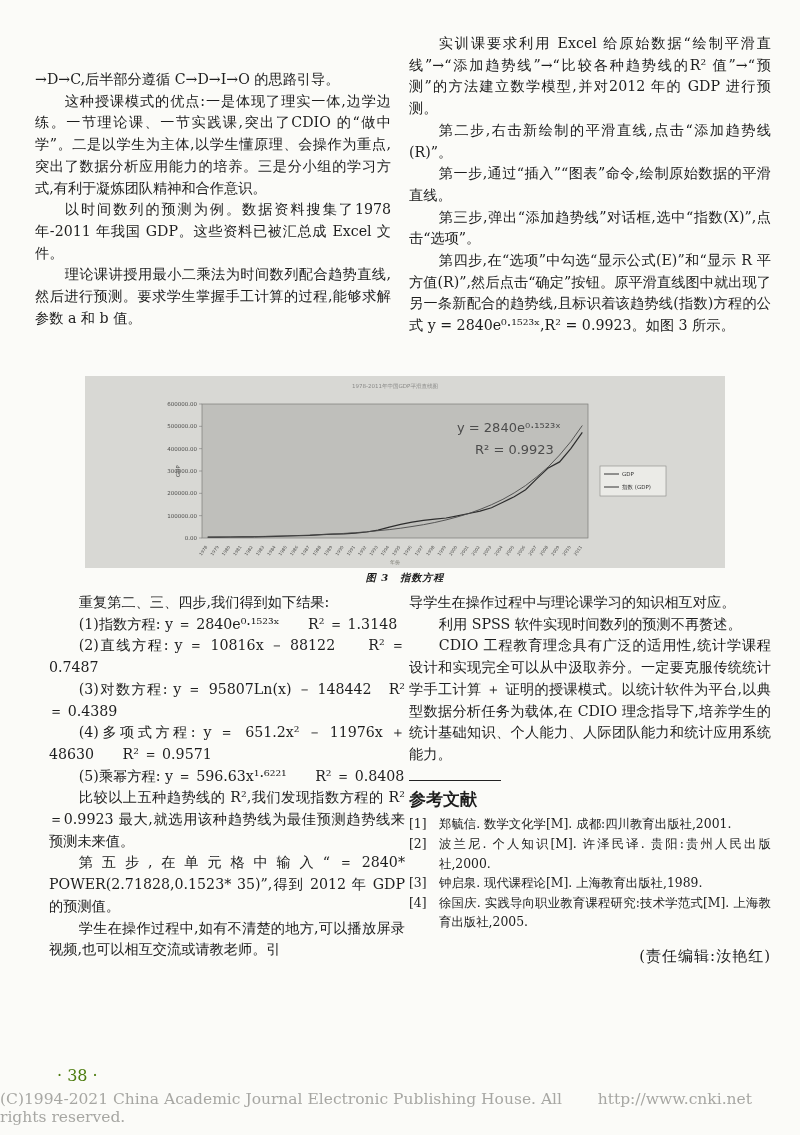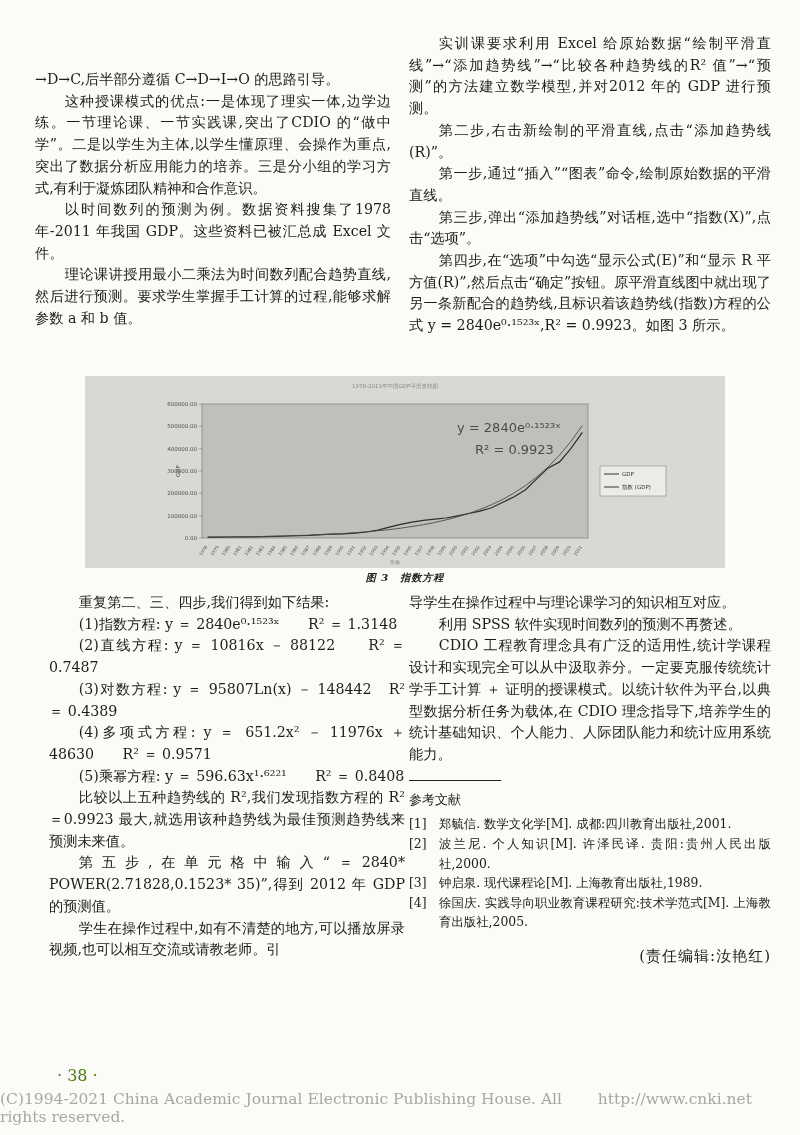--- a/index.html
+++ b/index.html
@@ -17,21 +17,21 @@
   .p{margin:0;}
   .ind{text-indent:2.1em;}
   .kai{font-style:italic;}
   #figure-block{position:absolute;left:85px;top:376px;width:640px;}
   #chart-svg{display:block;}
   .caption{
     text-align:center;font-size:10px;font-weight:bold;font-style:italic;
     margin-top:3px;letter-spacing:1px;
   }
   .refs-rule{width:92px;border-top:1.6px solid #222;margin:14px 0 8px 0;}
-  .refs-heading{font-weight:normal;font-size:13px;margin:0 0 4px 0;}
+  .refs-heading{font-weight:bold;font-size:17px;margin:0 0 4px 0;}
   .ref-row{position:relative;padding-left:30px;font-size:12.4px;line-height:19.6px;text-align:justify;margin:0;}
   .ref-no{position:absolute;left:0;top:0;}
   .editor-line{text-align:right;font-weight:normal;font-size:15px;margin-top:14px;letter-spacing:1px;}
   #page-number{position:absolute;left:57px;top:1066px;font-size:16px;color:#4d7c0f;}
   #footer-copyright{
     position:absolute;left:0;top:1090px;width:752px;
     display:flex;justify-content:center;gap:34px;
     color:#a7a7a3;font-size:15.5px;
   }
 </style>

